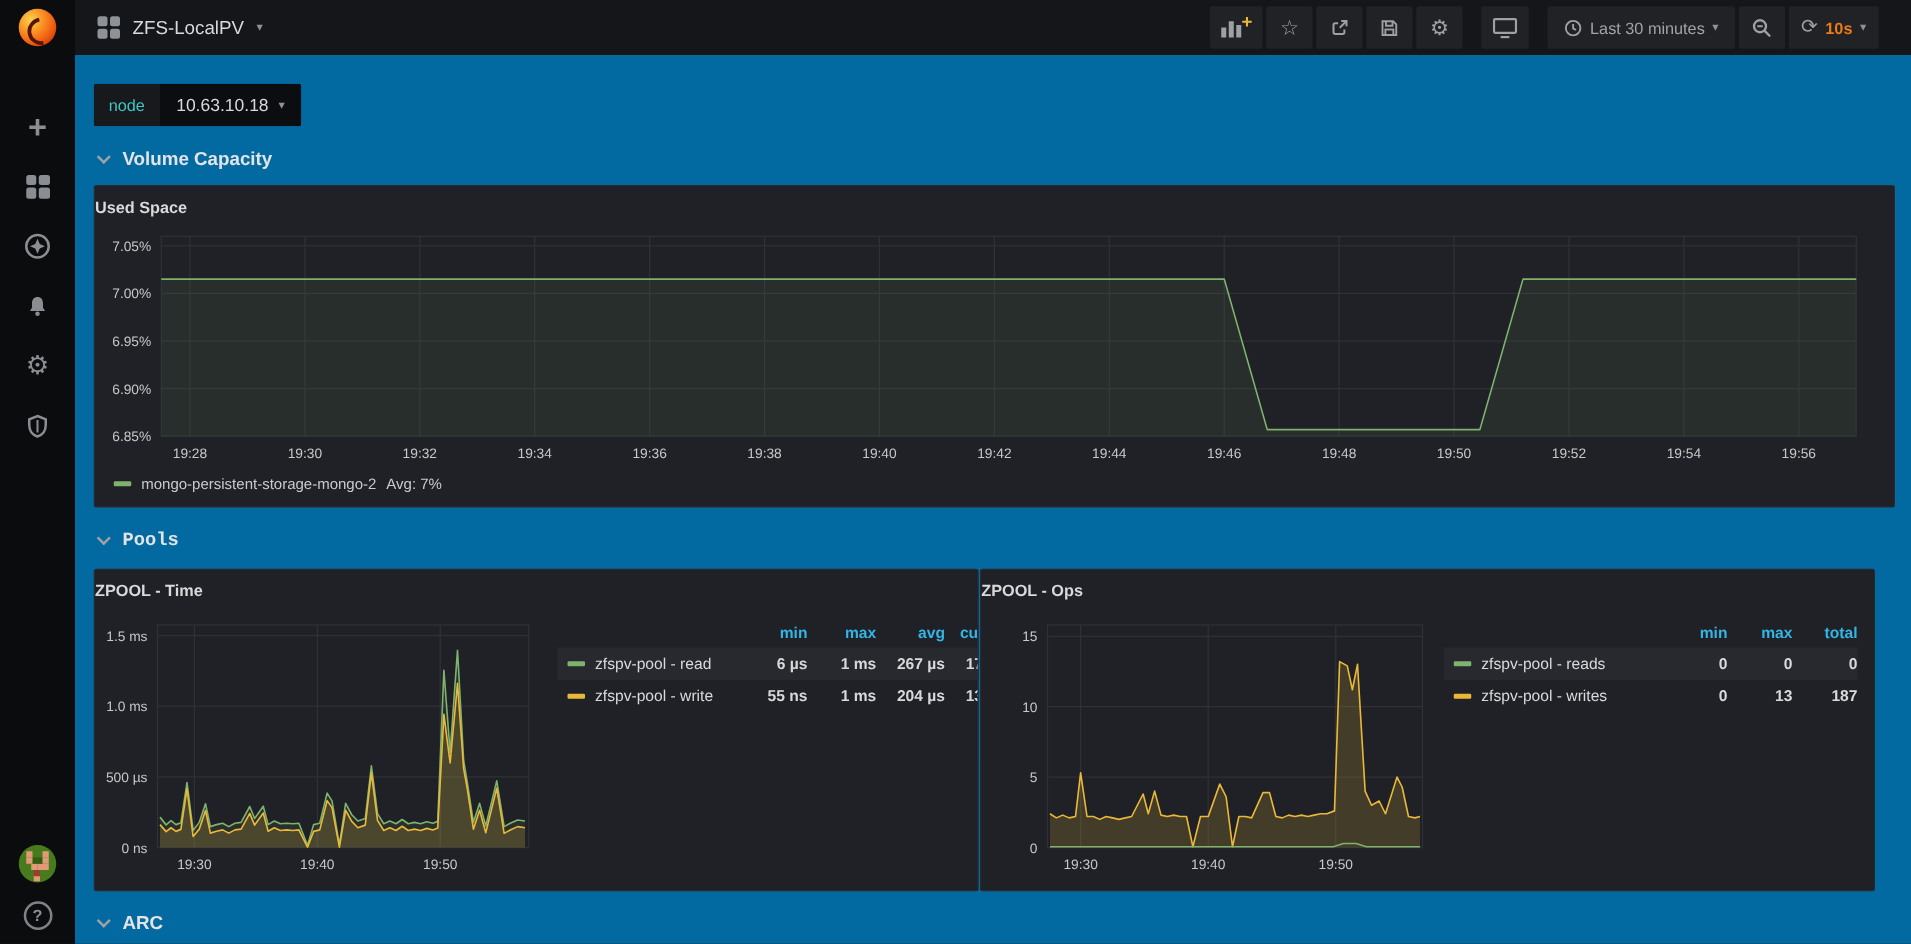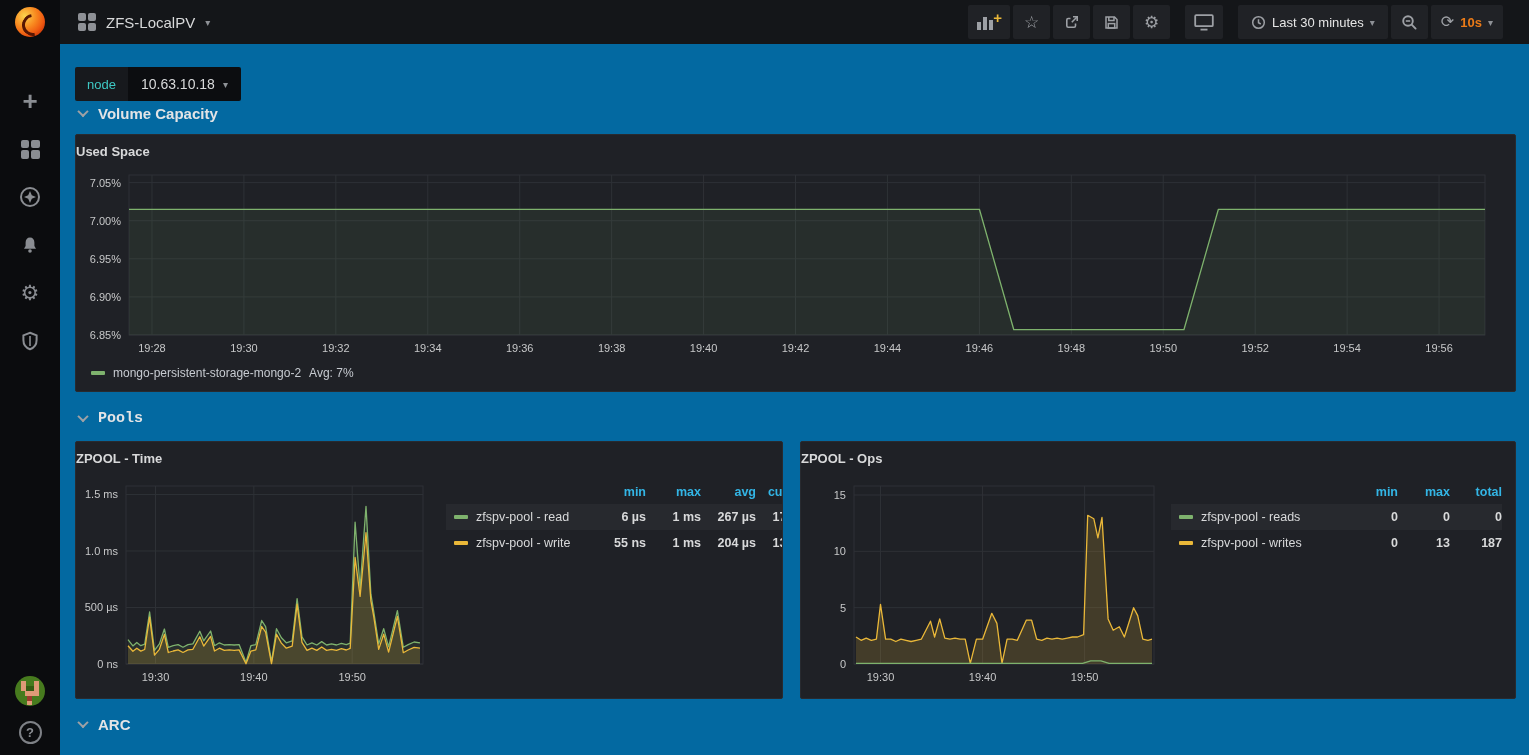--- a/index.html
+++ b/index.html
@@ -48,47 +48,47 @@
   .nav-gap { width:9px; }
   .star-glyph { font-size:17px; }
   .gear-sm { font-size:17px; }
   .addpanel { position:relative; width:24px; height:17px; }
   .addpanel b { position:absolute; bottom:1px; width:4px; background:#9da0a5; }
   .addpanel b:nth-child(1){ left:0;  height:8px; }
   .addpanel b:nth-child(2){ left:6px; height:13px; }
   .addpanel b:nth-child(3){ left:12px; height:10px; }
   .addpanel em { position:absolute; right:-1px; top:-5px; font-style:normal; font-weight:bold;
                  font-size:15px; color:#eab839; }
-  .tp-text { color:#e5e5e5; }
+  .tp-text { color:#a3a3a3; }
   .refresh-glyph { font-size:16px; line-height:16px; }
   .interval { color:#eb7b18; font-weight:bold; }
 
   
   .content { position:absolute; left:60px; top:44px; right:0; bottom:0; padding:0 13px 0 15px;
              background:#0369a1; overflow:hidden; }
 
   .submenu { margin-top:23px; display:flex; }
   .var-box { display:flex; height:34px; border-radius:2px; overflow:hidden; cursor:pointer; }
   .var-label { background:#17191d; color:#3ec8c4; font-size:13px; display:flex; align-items:center;
                padding:0 12px; }
   .var-value { background:#0c0d10; color:#d8d9da; font-size:14px; display:flex; align-items:center;
                gap:8px; padding:0 13px; }
 
   .section-header { display:flex; align-items:center; gap:11px; height:24px; cursor:pointer; }
-  .sh-vc { } .sh-pools { margin-top:14px;font-family:Liberation Mono, monospace; } .sh-arc { margin-top:13px; }
+  .sh-vc { margin-top:14px; } .sh-pools { margin-top:14px;font-family:Liberation Mono, monospace; } .sh-arc { margin-top:13px; }
   .chev { width:8px; height:8px; border-right:2px solid #9fa1a5; border-bottom:2px solid #9fa1a5;
           transform:rotate(45deg) translate(-1px,-1px); margin-left:4px; }
   .sh-title { font-size:15px; font-weight:bold; color:#e3e4e6; }
 
   .panel { background:#1f2126; border:1px solid #282a2f; border-radius:2px; position:relative;
            overflow:hidden; }
   .panel-title { text-align:left; font-size:13px; font-weight:600; color:#d8d9da; padding-top:9px;
                  height:28px; cursor:pointer; }
   .p-used { margin-top:9px; height:258px; width:1441px; }
-  .pools-row { margin-top:11px; display:flex; gap:17px;border-radius:21px; }
+  .pools-row { margin-top:11px; display:flex; gap:1px;border-radius:21px; }
   .p-time { width:708px; height:258px; }
   .p-ops  { width:716px; height:258px; }
 
   svg.chart { display:block; }
   .us-legend { display:flex; align-items:center; gap:8px; padding-left:15px; margin-top:3px;
                font-size:12px; color:#c7cbd1; }
   .dash { width:14px; height:4px; border-radius:1px; }
 
   
   .lg-table { position:absolute; top:40px; left:370px; font-size:12.5px; }

